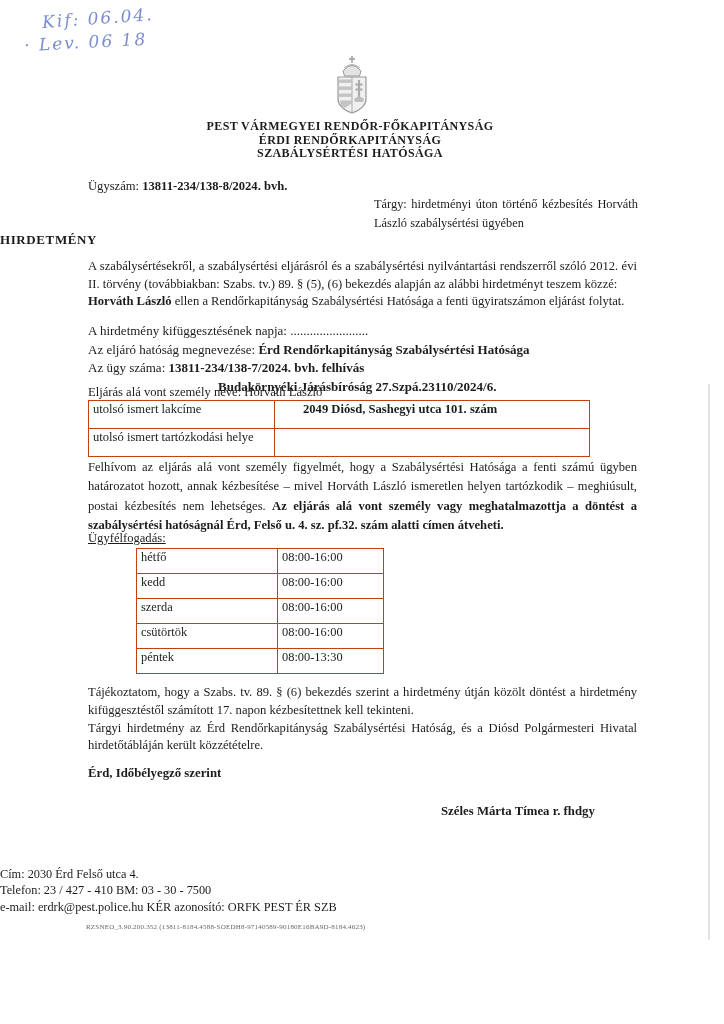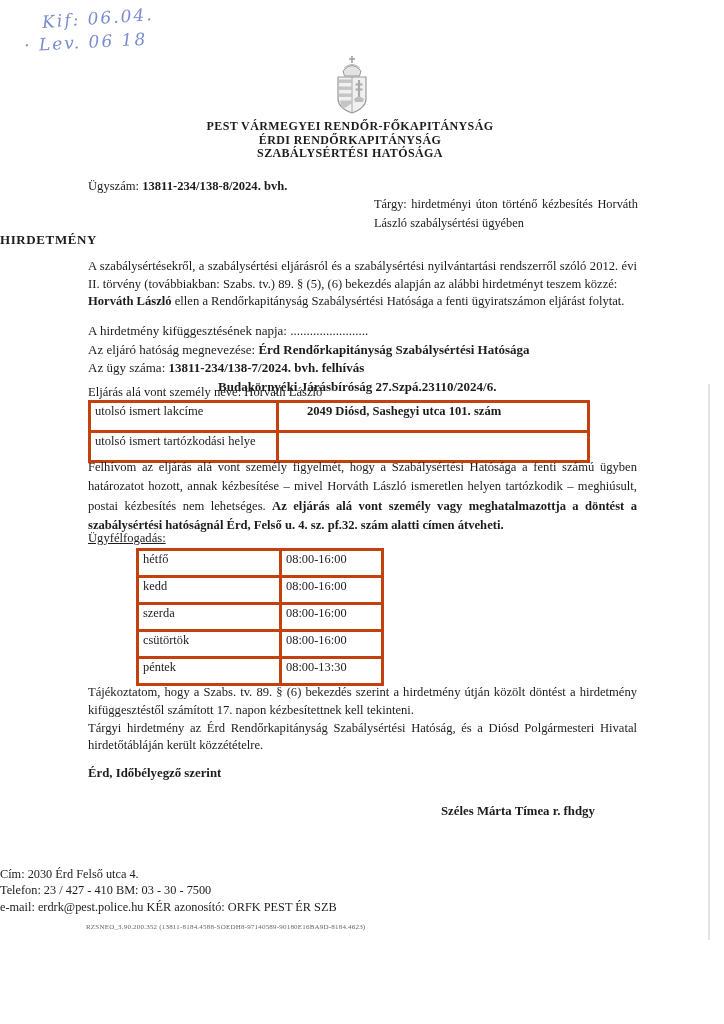--- a/index.html
+++ b/index.html
@@ -28,21 +28,21 @@
     position:absolute; left:0; top:232px; width:724px; 
     font-size:13px; font-weight:bold; letter-spacing:0.6px;
   }
   .para { text-align:justify; font-size:12.6px; }
   .para1 { position:absolute; left:88px; top:258px; width:549px; line-height:17.6px; }
   .posting { position:absolute; left:88px; top:322px; width:549px; font-size:13px; line-height:18.6px; }
   .posting .indent { padding-left:130px; font-weight:bold; }
   .tbl-caption { position:absolute; left:88px; font-size:12.6px; }
   .person-caption { top:385px; }
   table { border-collapse:collapse; table-layout:fixed; }
-  td { border:3px solid #c2410c; vertical-align:top; font-size:12.6px; padding:1px 4px; }
+  td { border:1px solid #c2410c; vertical-align:top; font-size:12.6px; padding:1px 4px; }
   .person-table { position:absolute; left:88px; top:400px; width:502px; }
   .person-table td { height:25px; }
   .person-table .c1 { width:177px; }
   .person-table .val { font-weight:bold; padding-left:28px; }
   .para2 { position:absolute; left:88px; top:458px; width:549px; line-height:19.3px; }
   .hours-caption { top:531px; font-weight:normal; text-decoration:underline; }
   .hours-table { position:absolute; left:88px; top:548px; width:248px;margin-left:48px; }
   .hours-table td { height:22px; font-size:12.4px; }
   .hours-table .c1 { width:132px; }
   .para3 { position:absolute; left:88px; top:684px; width:549px; line-height:17.8px; }

